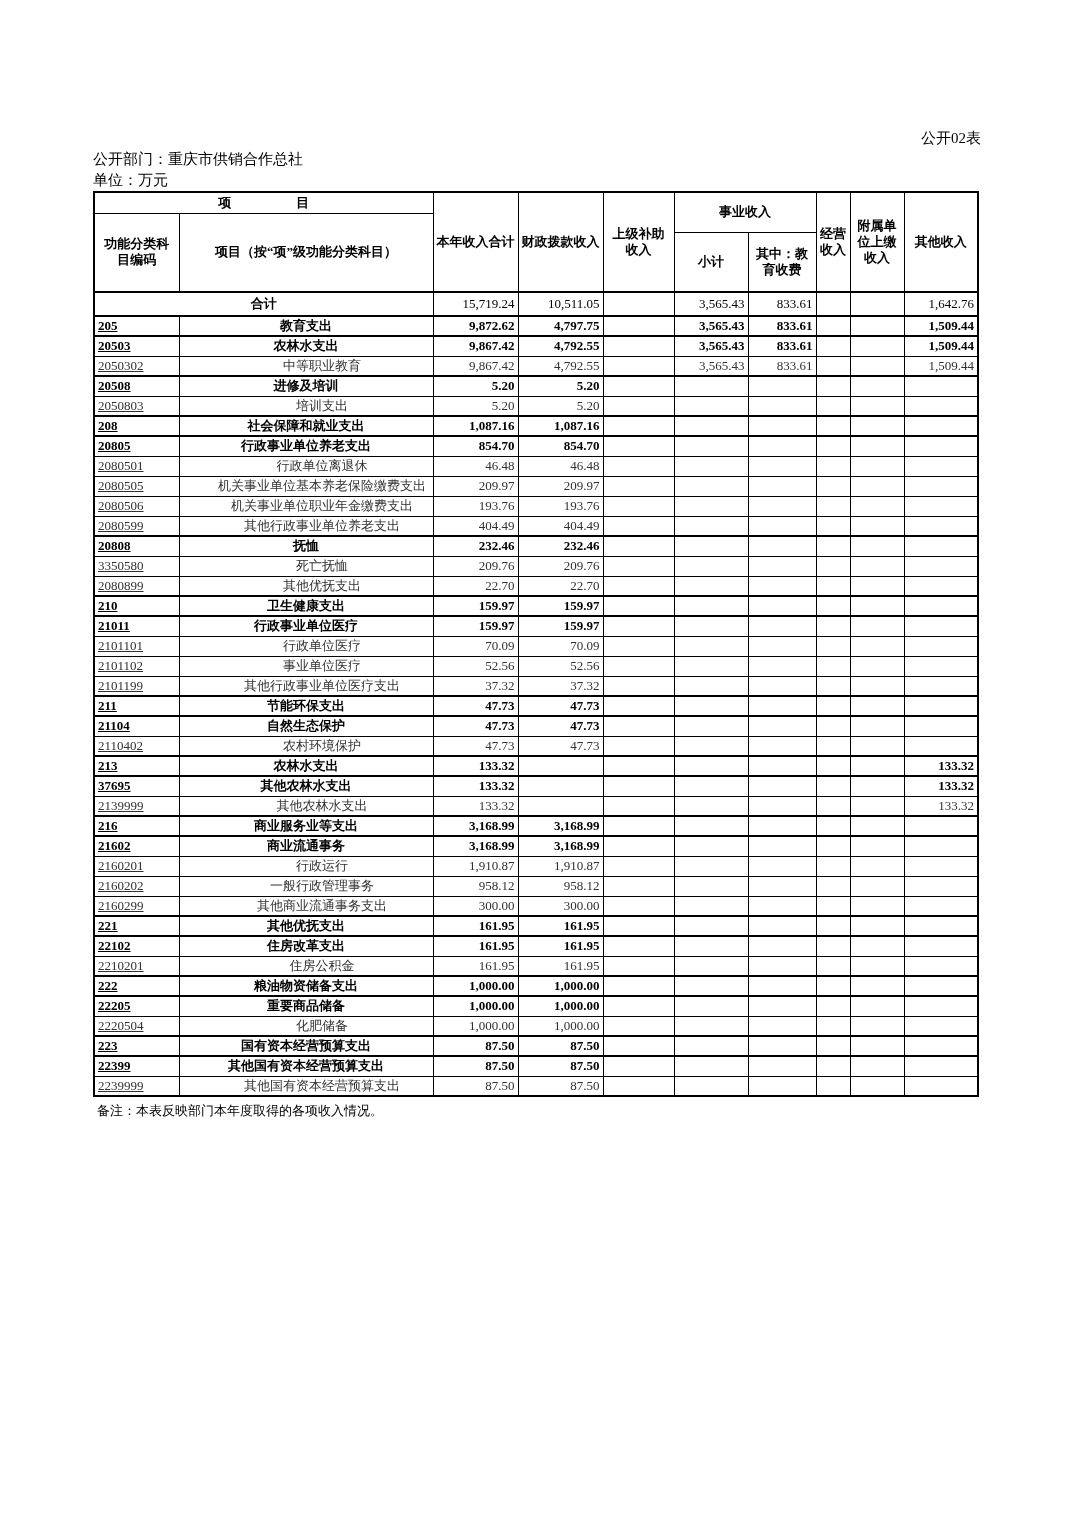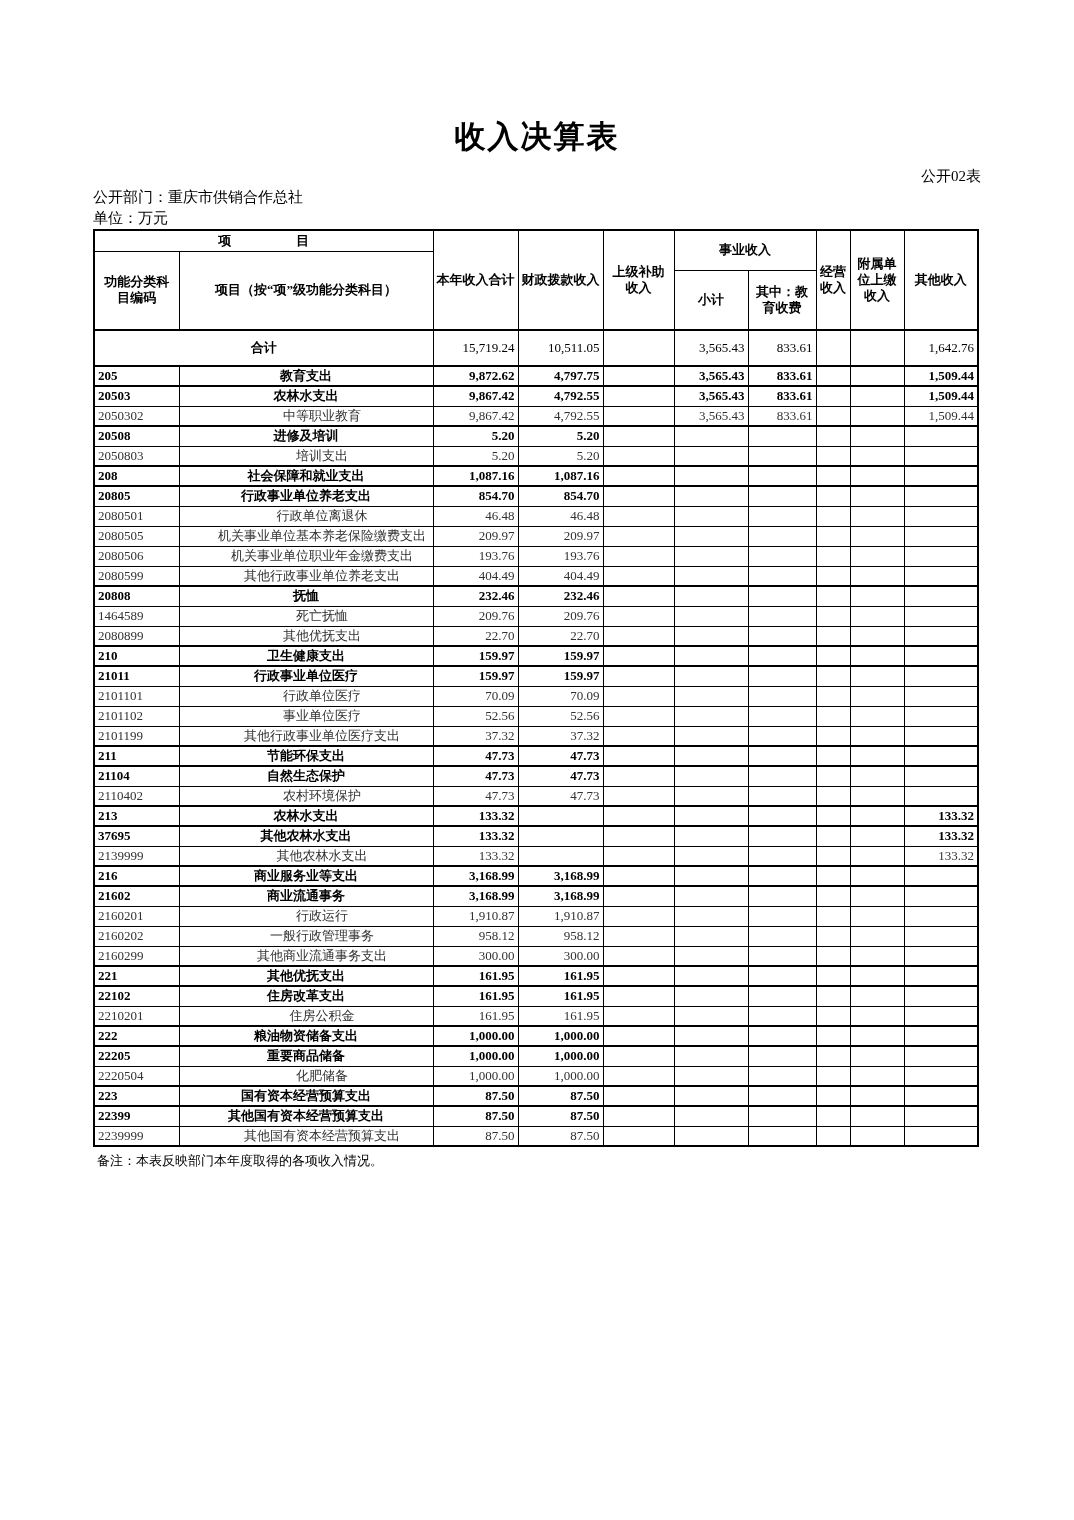--- a/index.html
+++ b/index.html
@@ -30,36 +30,35 @@
   thead td {
     text-align:center; vertical-align:middle; font-weight:bold;
     padding:1px 3px;
   }
   tr.hrow-a { height:21px; }
   tr.hrow-b { height:19px; }
   tr.hrow-c { height:60px; }
   td.sep { border-right:2px solid #000; }
   tbody td { height:20px; vertical-align:middle; }
   td.num { text-align:right; padding-right:4px; white-space:nowrap; }
-  td.code { text-align:left; padding-left:3px; white-space:nowrap; }
+  td.code { text-align:left; padding-left:3px; white-space:nowrap;text-decoration:underline; }
   td.name { text-align:center; padding-left:4px; white-space:nowrap; }
   tr.detail td { font-weight:normal; color:#303030; }
   tr.detail td.name { padding-left:35px; }
   tr.section td { font-weight:bold; border-top:2px solid #000; }
   tr.total-row td {
-    border-top:2px solid #000; border-bottom:2px solid #000; height:36px;
+    border-top:2px solid #000; border-bottom:2px solid #000; height:24px;
   }
   tr.total-row td.label { text-align:center; font-weight:bold; }
   .note { font-size:13px; line-height:18px; margin-top:5px; padding-left:4px; }
 </style>
 </head>
 <body>
 
 <div class="sheet">
-  <div class="page-title">收入决算表</div>
   <div class="form-code">公开02表</div>
   <div class="meta-line">
     <span>公开部门：重庆市供销合作总社</span>
     <span>单位：万元</span>
   </div>
 
   <table class="fin">
     <colgroup>
       <col style="width:85px">
         <col style="width:254px">
@@ -242,21 +241,21 @@
           <td class="num">232.46</td>
           <td class="num">232.46</td>
           <td class="num"></td>
           <td class="num"></td>
           <td class="num"></td>
           <td class="num"></td>
           <td class="num"></td>
           <td class="num"></td>
         </tr>
         <tr class="detail">
-          <td class="code">1464589</td>
+          <td class="code">3350580</td>
           <td class="name sep">死亡抚恤</td>
           <td class="num">209.76</td>
           <td class="num">209.76</td>
           <td class="num"></td>
           <td class="num"></td>
           <td class="num"></td>
           <td class="num"></td>
           <td class="num"></td>
           <td class="num"></td>
         </tr>

